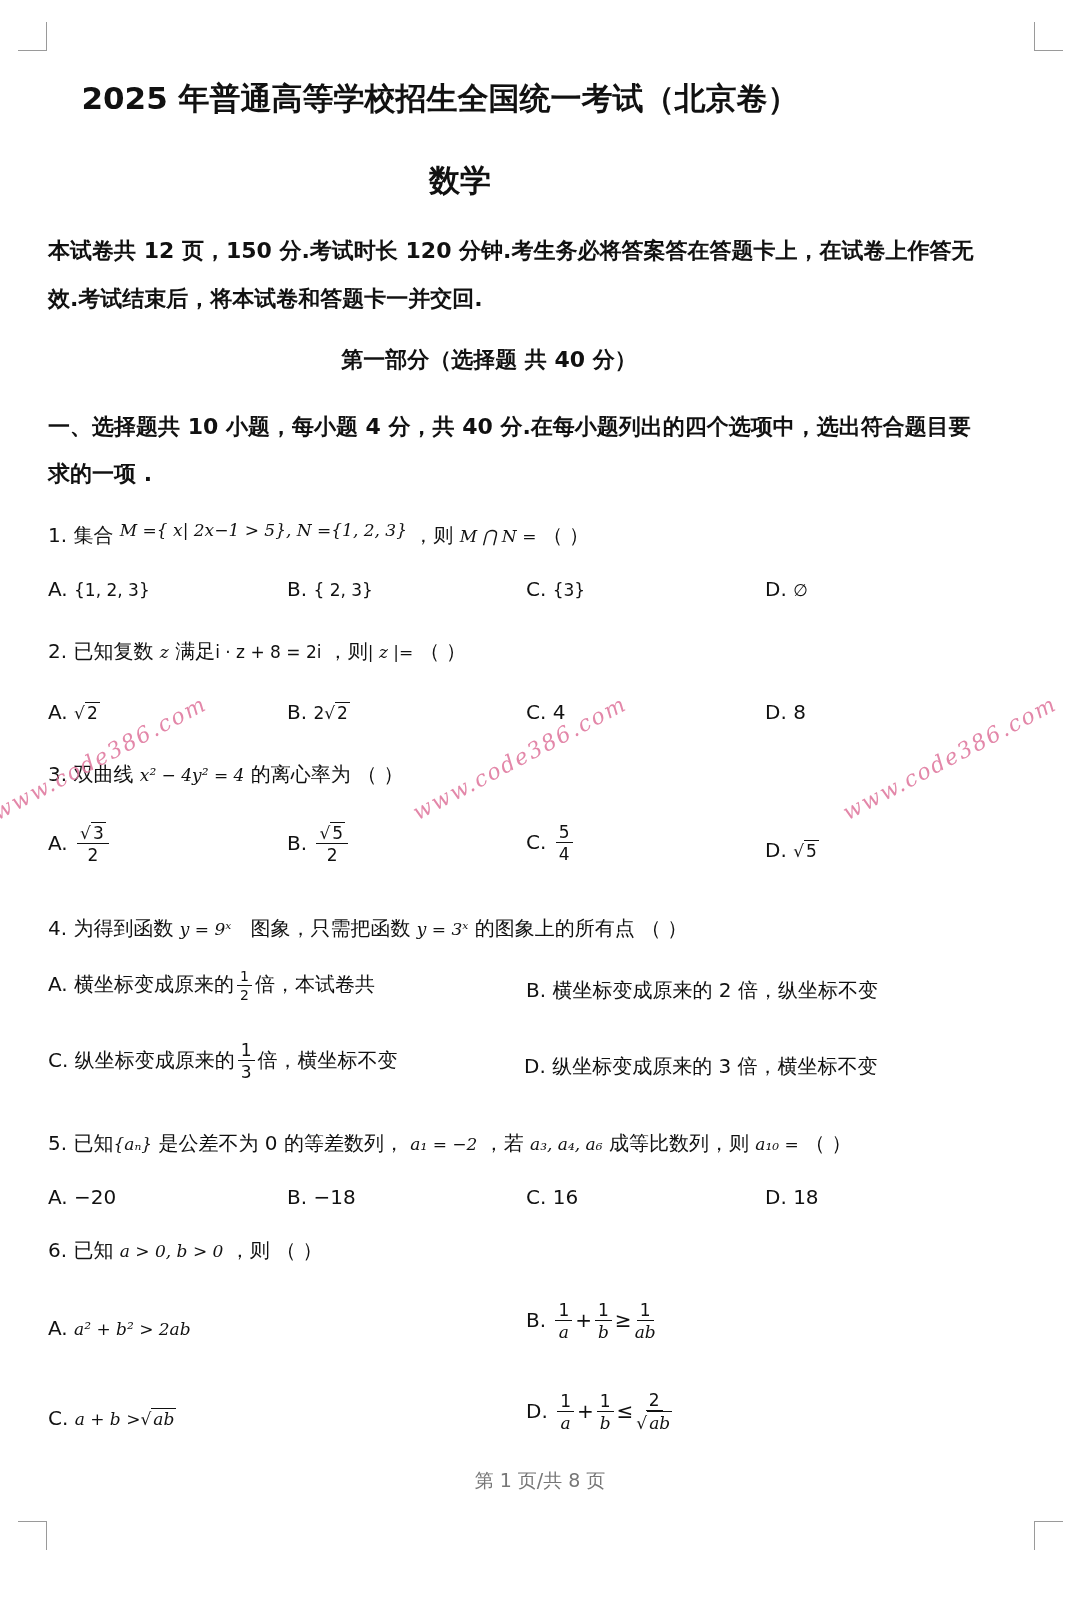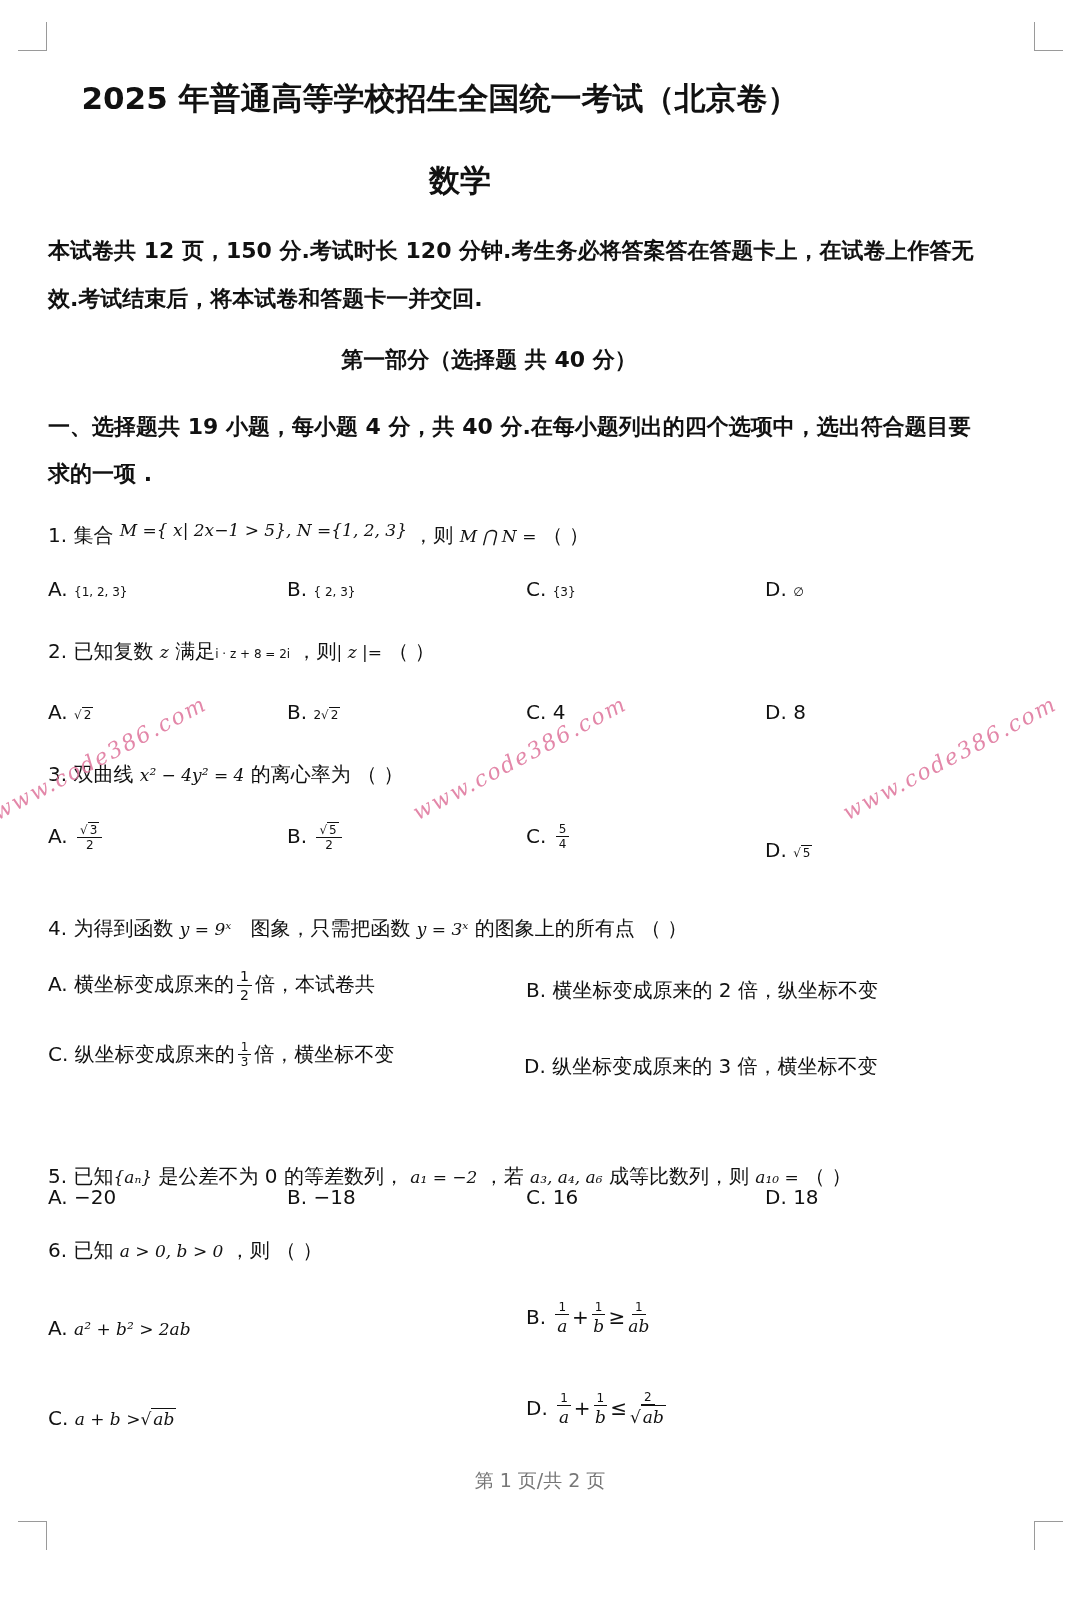--- a/index.html
+++ b/index.html
@@ -11,21 +11,21 @@
   .c-bl { left: 18px; top: 1521px; border-width: 1px 1px 0 0; }
   .c-br { left: 1034px; top: 1521px; border-width: 1px 0 0 1px; }
   .abs { position: absolute; white-space: nowrap; }
   .title { top: 78px; left: 0; width: 880px; text-align: center; font-size: 31px; font-weight: bold; }
   .subject { top: 160px; left: 0; width: 920px; text-align: center; font-size: 31px; font-weight: bold; }
   .intro { left: 48px; font-size: 22px; font-weight: bold; }
   .part { top: 345px; left: 0; width: 978px; text-align: center; font-size: 22px; font-weight: bold; }
   .q { font-size: 20px; left: 48px; }
   .opt { font-size: 20px; }
   .m { font-family: "DejaVu Serif", "Liberation Serif", serif; font-style: italic; font-size: 17px; }
-  .mn { font-family: "DejaVu Sans", sans-serif; font-size: 12px; }
+  .mn { font-family: "DejaVu Sans", sans-serif; font-size: 17px; }
   .frac { display: inline-flex; flex-direction: column; align-items: center; vertical-align: middle; margin: 0 3px; }
   .frac .num { border-bottom: 1px solid #111; padding: 0 3px; line-height: 1.2; }
   .frac .den { line-height: 1.3; }
   .sqrt { display: inline-flex; align-items: flex-end; }
   .sqrt .rad { border-top: 1px solid #111; padding: 0 2px; }
   .footer { top: 1468px; left: 0; width: 1080px; text-align: center; font-size: 19px; color: #777; }
   .wm { position: absolute; color: #e07ba0; font-family: "DejaVu Serif", serif; font-style: italic; font-size: 22px;
         transform: rotate(-28deg); transform-origin: left bottom; opacity: 0.9; letter-spacing: 2px; }
 </style>
 </head>
@@ -37,21 +37,21 @@
 <div class="corner c-br"></div>
 
 <div class="abs title">2025 年普通高等学校招生全国统一考试（北京卷）</div>
 <div class="abs subject">数学</div>
 
 <div class="abs intro" style="top:236px">本试卷共 12 页，150 分.考试时长 120 分钟.考生务必将答案答在答题卡上，在试卷上作答无</div>
 <div class="abs intro" style="top:284px">效.考试结束后，将本试卷和答题卡一并交回.</div>
 
 <div class="abs part">第一部分（选择题   共 40 分）</div>
 
-<div class="abs intro" style="top:412px">一、选择题共 19 小题，每小题 4 分，共 40 分.在每小题列出的四个选项中，选出符合题目要</div>
+<div class="abs intro" style="top:412px">一、选择题共 10 小题，每小题 4 分，共 40 分.在每小题列出的四个选项中，选出符合题目要</div>
 <div class="abs intro" style="top:459px">求的一项 .</div>
 
 <div class="abs q" style="top:520px">
   <span>1.</span>
   <span>集合</span>
   <span class="m" style="vertical-align:6px">M ={ x| 2x−1 &gt; 5}, N ={1, 2, 3}</span>
   <span>，则</span>
   <span class="m">M ⋂ N =</span>
   <span>（    ）</span>
 </div>
@@ -122,21 +122,21 @@
       <span class="num">1</span>
       <span class="den">2</span>
     </span><span>倍，本试卷共</span></div>
 <div class="abs opt" style="top:977px;left:526px"><span>B.</span> <span>横坐标变成原来的 2 倍，纵坐标不变</span></div>
 <div class="abs opt" style="top:1040px;left:48px"><span>C.</span> <span>纵坐标变成原来的</span><span class="frac mn">
       <span class="num">1</span>
       <span class="den">3</span>
     </span><span>倍，横坐标不变</span></div>
 <div class="abs opt" style="top:1053px;left:524px"><span>D.</span> <span>纵坐标变成原来的 3 倍，横坐标不变</span></div>
 
-<div class="abs q" style="top:1163px">
+<div class="abs q" style="top:1130px">
   <span>5.</span>
   <span>已知</span><span class="m">{aₙ}</span>
   <span>是公差不为 0 的等差数列，</span>
   <span class="m">a₁ = −2</span>
   <span>，若</span>
   <span class="m">a₃, a₄, a₆</span>
   <span>成等比数列，则</span>
   <span class="m">a₁₀ =</span>
   <span>（    ）</span>
 </div>
@@ -184,13 +184,13 @@
           <span style="font-style:normal">√</span>
           <span class="rad">ab</span>
         </span></span>
     </span>
 </div>
 
 <div class="wm" style="left:0px;top:800px">www.code386.com</div>
 <div class="wm" style="left:420px;top:800px">www.code386.com</div>
 <div class="wm" style="left:850px;top:800px">www.code386.com</div>
 
-<div class="abs footer">第 1 页/共 2 页</div>
+<div class="abs footer">第 1 页/共 8 页</div>
 
 </body></html>

